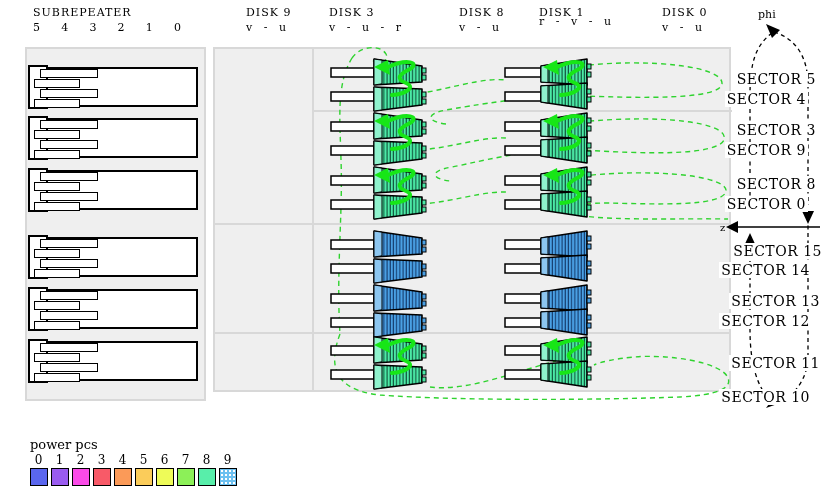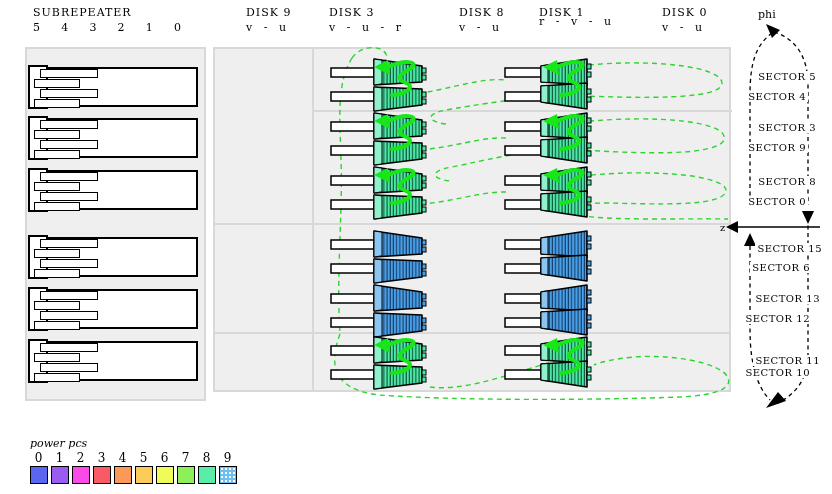--- a/index.html
+++ b/index.html
@@ -29,24 +29,24 @@
   svg.links{position:absolute;left:0;top:0;z-index:2;pointer-events:none;}
   .lnk{fill:none;stroke:var(--link_green);stroke-width:1.4;stroke-dasharray:5 4;}
   .sqg{fill:none;stroke:var(--arrow_green);stroke-width:4;stroke-linecap:round;}
   .sqh{fill:var(--arrow_green);}
   
   #fig{position:absolute;left:720px;top:0;z-index:2;overflow:visible;}
   .dsh{fill:none;stroke:#000;stroke-width:1.3;stroke-dasharray:4 3.5;}
   .sol{fill:none;stroke:#000;stroke-width:1.5;}
   .ah{fill:#000;}
   #fig text{font-family:"DejaVu Serif",serif;font-size:11px;}
-  .sector{position:absolute;font-size:10px;letter-spacing:0.5px;background:#fff;z-index:3;padding:0 2px;}
+  .sector{position:absolute;font-size:14px;letter-spacing:0.5px;background:#fff;z-index:3;padding:0 2px;}
   
   #legend{position:absolute;left:30px;top:437px;}
-  #legend .lt{font-size:11px;font-style:italic;}
+  #legend .lt{font-size:13px;}
   #legend .row{display:flex;gap:4px;margin-top:1px;}
   #legend .cell{width:17px;text-align:center;font-size:12px;}
   #legend .sw{width:16px;height:16px;border:1.5px solid #000;margin-top:1px;}
   #legend .dotted{background-image:radial-gradient(#ffffff 1px, rgba(0,0,0,0) 1px);background-size:4px 4px;}
   #caption{position:absolute;left:246px;top:424px;width:400px;text-align:center;font-size:13.5px;}
 </style>
 </head>
 <body>
 
 <div id="page">
@@ -395,25 +395,25 @@
     <path class="dsh" d="M 88,218 L 88,355 C 88,382 72,396 58,403"></path>
     <polygon class="ah" points="46,408 58,392 66,401"></polygon>
   </svg>
   <div class="sector" style="right:14px;top:71px">SECTOR 5</div>
   <div class="sector" style="right:24px;top:91px">SECTOR 4</div>
   <div class="sector" style="right:14px;top:122px">SECTOR 3</div>
   <div class="sector" style="right:24px;top:142px">SECTOR 9</div>
   <div class="sector" style="right:14px;top:176px">SECTOR 8</div>
   <div class="sector" style="right:24px;top:196px">SECTOR 0</div>
   <div class="sector" style="right:8px;top:243px">SECTOR 15</div>
-  <div class="sector" style="right:20px;top:262px">SECTOR 6</div>
+  <div class="sector" style="right:20px;top:262px">SECTOR 14</div>
   <div class="sector" style="right:10px;top:293px">SECTOR 13</div>
   <div class="sector" style="right:20px;top:313px">SECTOR 12</div>
   <div class="sector" style="right:10px;top:355px">SECTOR 11</div>
-  <div class="sector" style="right:20px;top:367px">SECTOR 10</div>
+  <div class="sector" style="right:20px;top:389px">SECTOR 10</div>
 
   <div id="legend">
     <div class="lt">power pcs</div>
     <div class="row">
       <div class="cell">
           <div>0</div>
           <div class="sw" style="background-color: rgb(90, 102, 238);"></div>
         </div>
       <div class="cell">
           <div>1</div>

